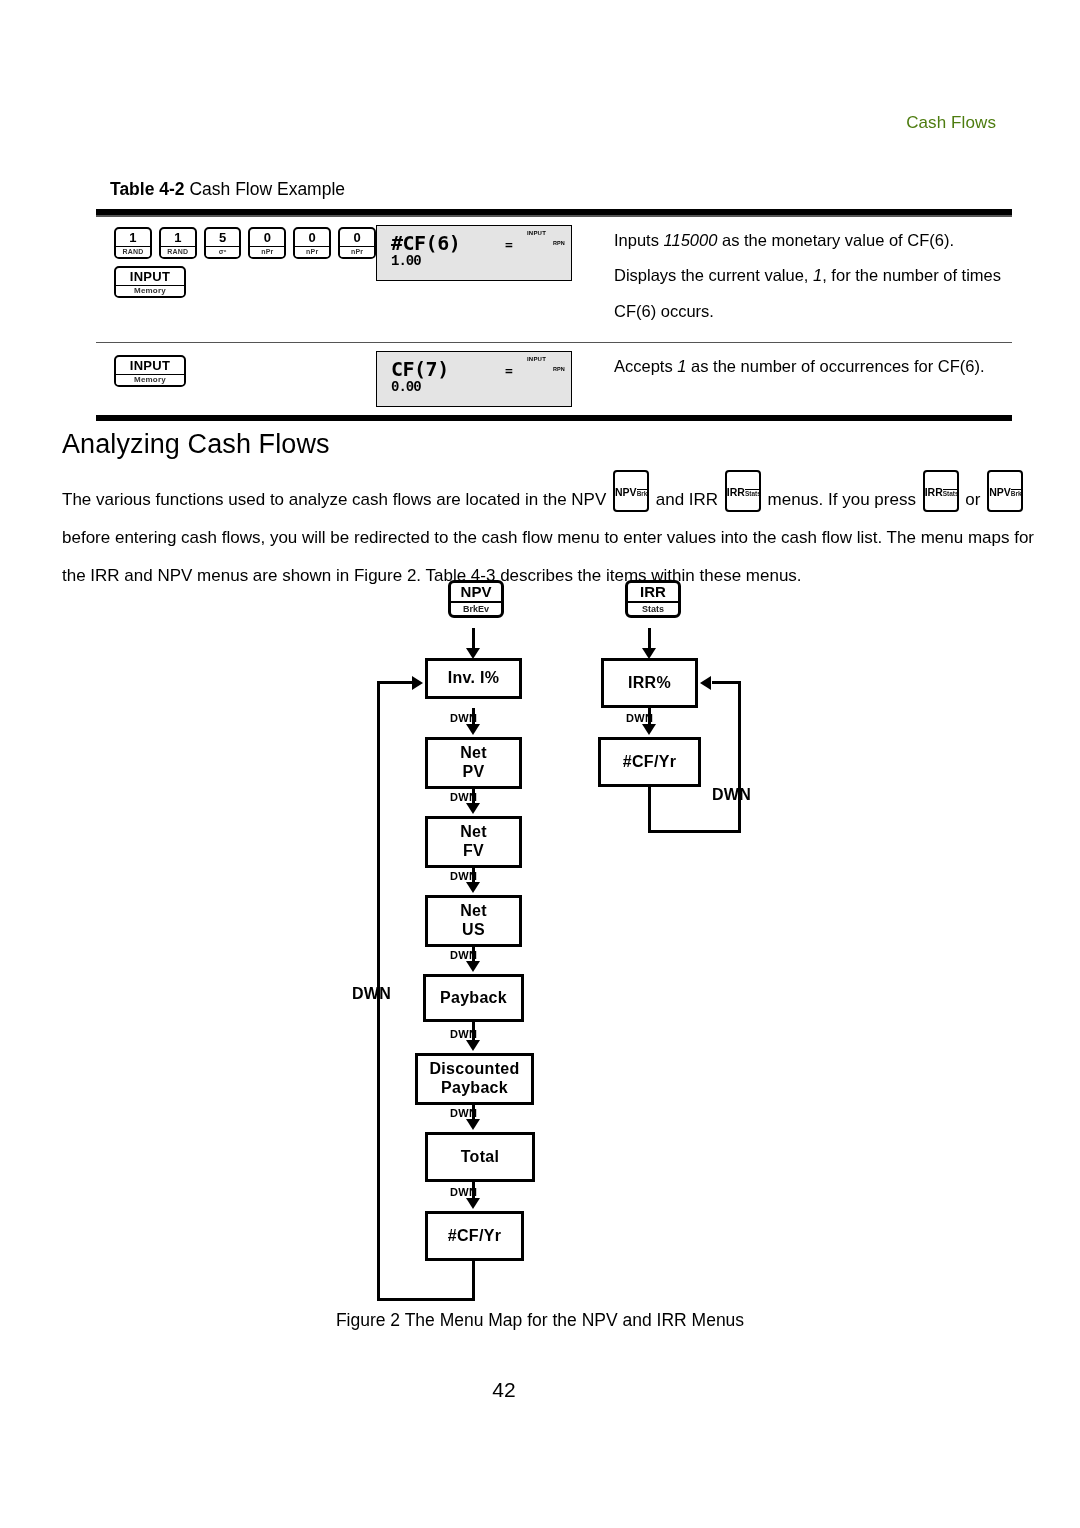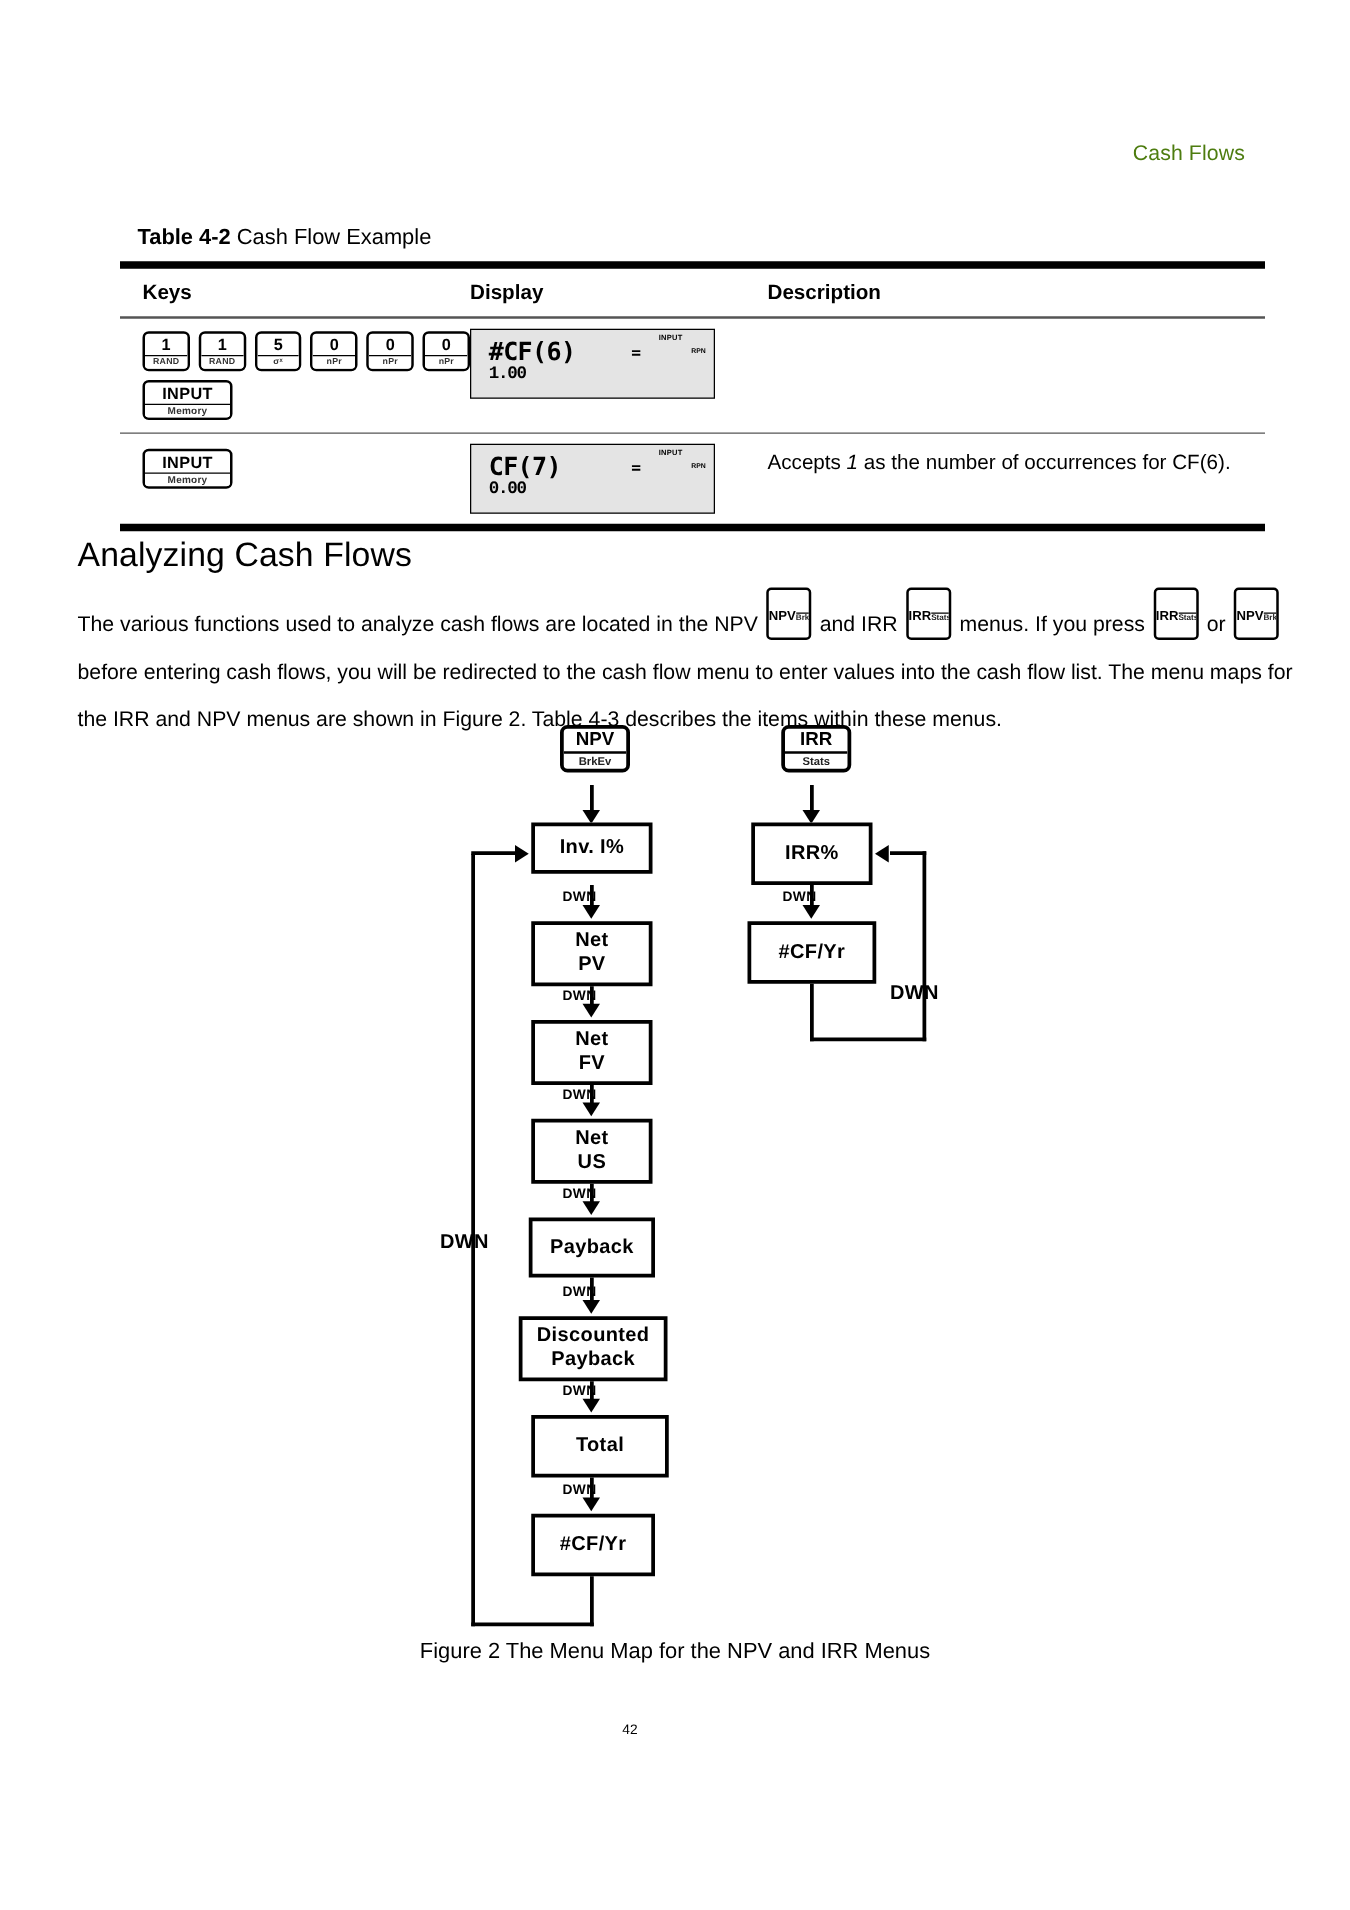--- a/index.html
+++ b/index.html
@@ -296,41 +296,36 @@
     width: 1080px;
     text-align: center;
     font-size: 17.5px;
   }
   .page-num {
     position: absolute;
     left: 0;
     top: 1378px;
     width: 1008px;
     text-align: center;
-    font-size: 11px;
+    font-size: 21px;
   }
 </style>
 </head>
 <body>
 
 <div class="running-head">Cash Flows</div>
 
 <div class="table-caption">
   <b>Table 4-2</b><span> Cash Flow Example</span>
 </div>
 
 <div class="tbl">
 
   <div class="rule-thick"></div>
 
-  <div class="thead">
-    <div class="col-keys">Keys</div>
-    <div class="col-disp">Display</div>
-    <div class="col-desc">Description</div>
-  </div>
 
   <div class="rule-thin"></div>
 
   <div class="trow">
     <div class="cell-keys">
       <div class="keyrow">
         <div class="key">
           <div class="k-main">1</div>
           <div class="k-sub">RAND</div>
         </div>
@@ -364,20 +359,25 @@
     <div class="cell-disp">
       <div class="lcd">
         <div class="lcd-main">#CF(6)</div>
         <div class="lcd-eq">=</div>
         <div class="lcd-input">INPUT</div>
         <div class="lcd-rpn">RPN</div>
         <div class="lcd-val">1.00</div>
       </div>
     </div>
 
+    <div class="cell-desc">
+      <p><span>Inputs </span><i>115000</i><span> as the monetary value of CF(6).</span></p>
+      <p><span>Displays the current value, </span><i>1</i><span>, for the number of times</span></p>
+      <p><span>CF(6) occurs.</span></p>
+    </div>
   </div>
 
   <div class="rule-thin"></div>
 
   <div class="trow">
     <div class="cell-keys">
       <div class="key wide" style="margin-top:2px;">
         <div class="k-main">INPUT</div>
         <div class="k-sub">Memory</div>
       </div>

